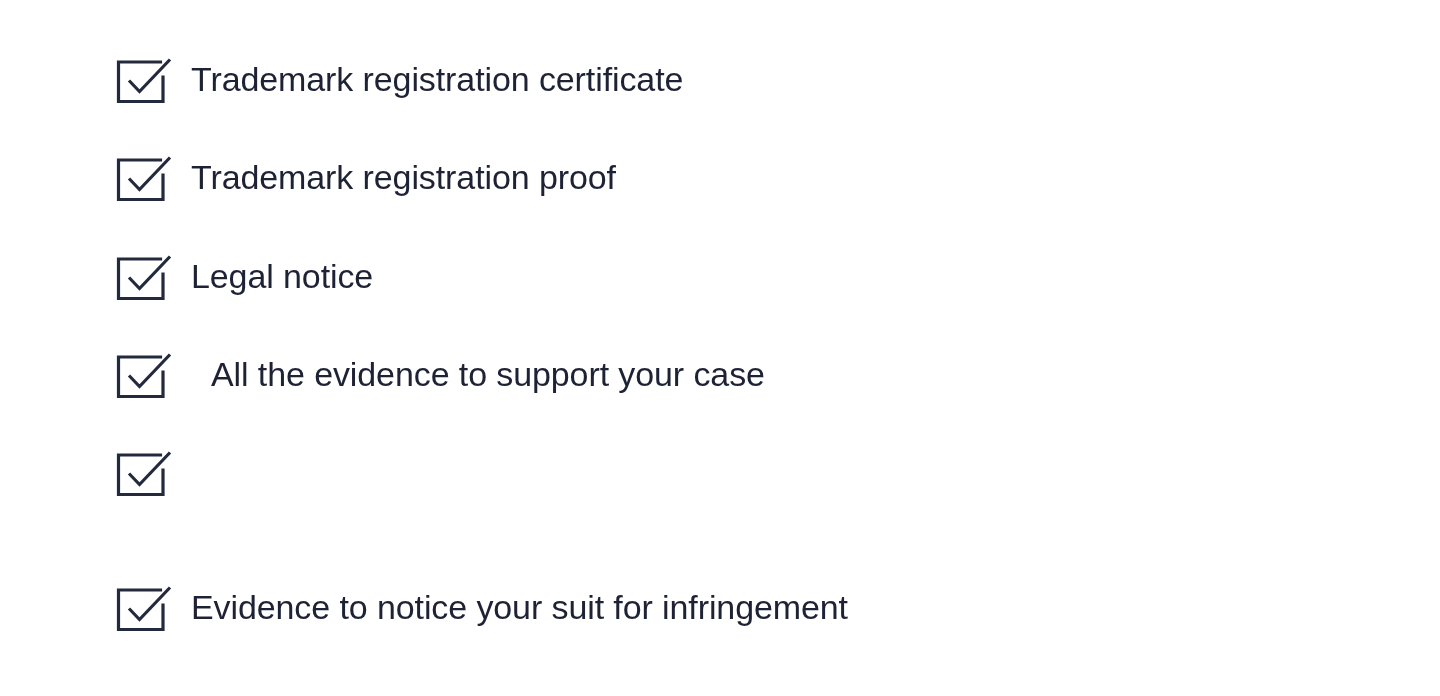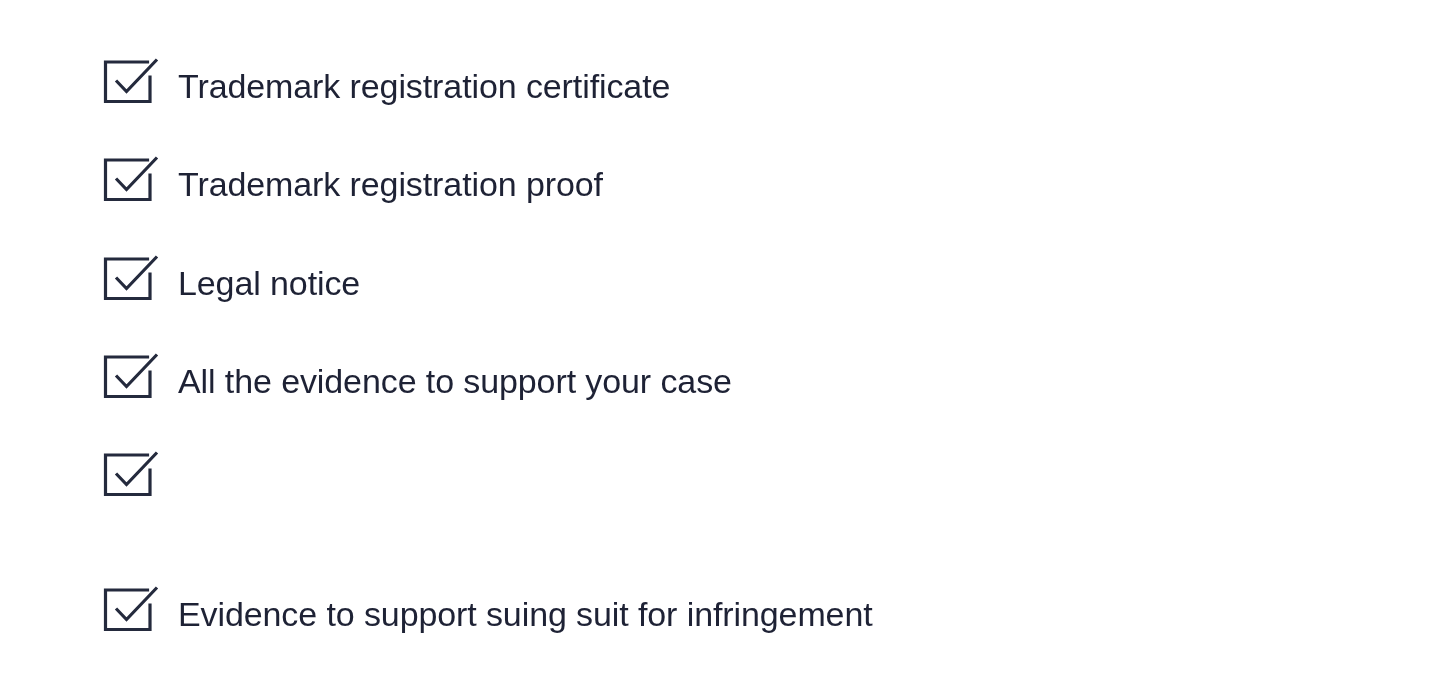--- a/index.html
+++ b/index.html
@@ -18,29 +18,29 @@
     position: absolute;
     left: 0;
     top: 0;
     width: 1440px;
     height: 696px;
   }
 
   .check-item {
     position: absolute;
     display: flex;
-    align-items: flex-end;
-    left: 103px;
+    align-items: center;
+    left: 116px;
   }
 
   
   .row-0 { top: 50px; }
   .row-1 { top: 148px; }
   .row-2 { top: 247px; }
-  .row-3 { top: 345px; }
+  .row-3 { top: 345px; gap: 20px; }
   .row-4 { top: 443px; }
   .row-5 { top: 578px; }
 
   .checkbox-icon {
     flex: 0 0 auto;
     width: 58px;
     height: 52px;
     margin-top: 6px;
     display: block;
   }
@@ -117,16 +117,16 @@
     </span>
   </div>
 
   <div class="check-item row-5">
     <span class="checkbox-icon">
       <svg viewBox="0 0 58 52" xmlns="http://www.w3.org/2000/svg">
         <path d="M44.5 6 L2.5 6 L2.5 45.5 L47 45.5 L47 21" fill="none" stroke="#242a3d" stroke-width="3.2" stroke-linecap="square" stroke-linejoin="miter"></path>
         <path d="M13 24.5 L23.5 35.5 L54 3.5" fill="none" stroke="#242a3d" stroke-width="3.2" stroke-linecap="butt" stroke-linejoin="miter"></path>
       </svg>
     </span>
-    <span class="item-label">Evidence to support suing suit for infringement</span>
+    <span class="item-label">Evidence to notice your suit for infringement</span>
   </div>
 
 </div>
 
 </body></html>

